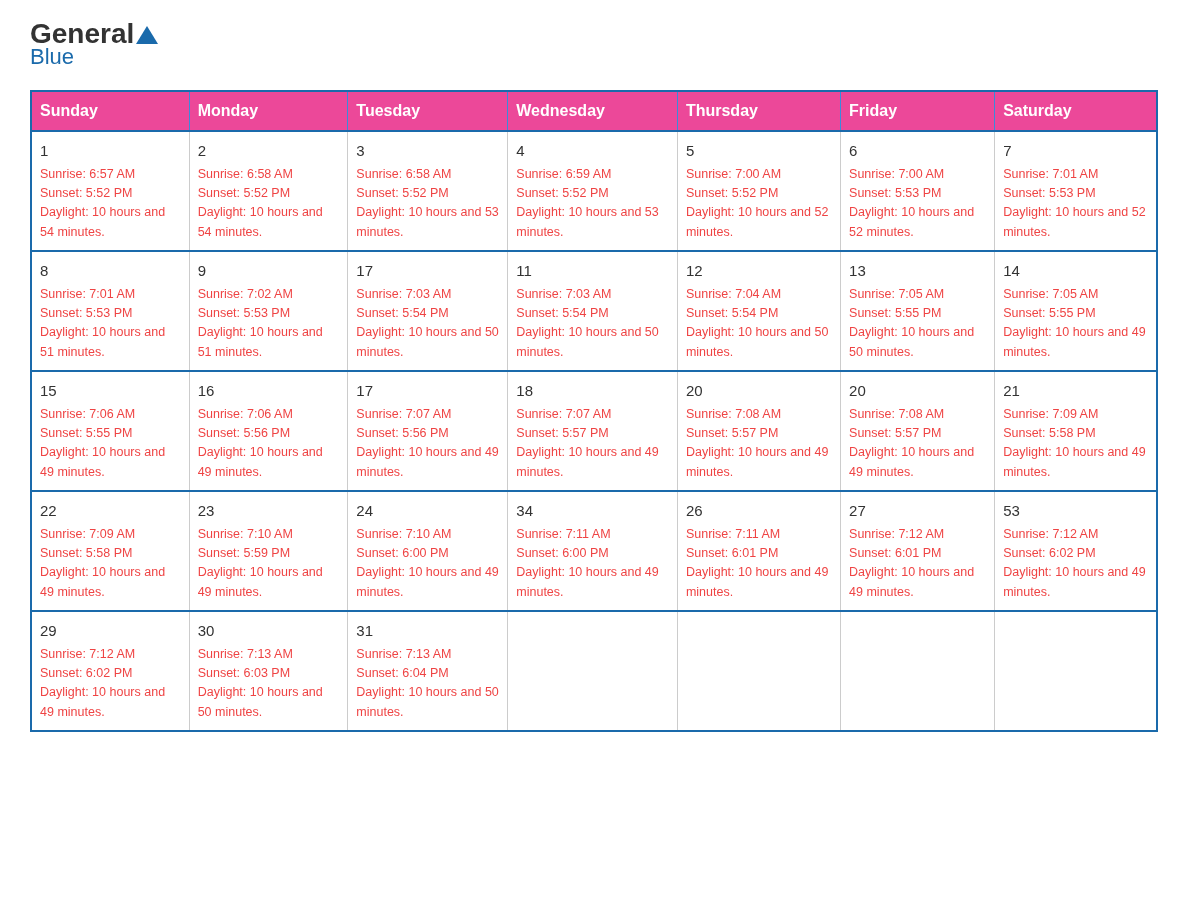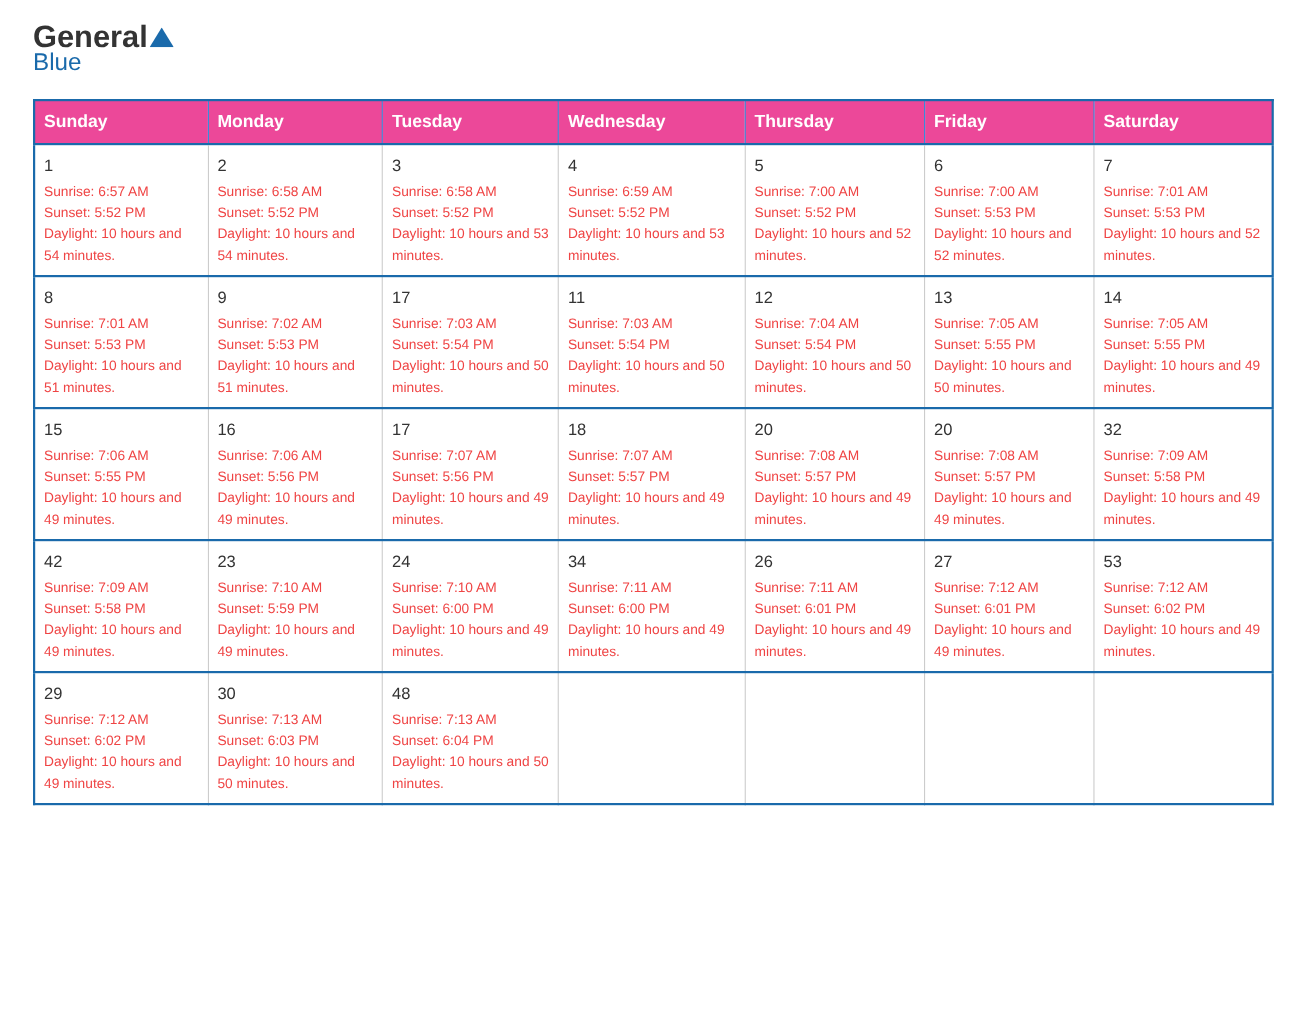--- a/index.html
+++ b/index.html
@@ -209,27 +209,27 @@
         </td>
         <td>
           <div class="day-number">20</div>
           <div class="day-info">Sunrise: 7:08 AM<br>Sunset: 5:57 PM<br>Daylight: 10 hours and 49 minutes.</div>
         </td>
         <td>
           <div class="day-number">20</div>
           <div class="day-info">Sunrise: 7:08 AM<br>Sunset: 5:57 PM<br>Daylight: 10 hours and 49 minutes.</div>
         </td>
         <td>
-          <div class="day-number">32</div>
+          <div class="day-number">21</div>
           <div class="day-info">Sunrise: 7:09 AM<br>Sunset: 5:58 PM<br>Daylight: 10 hours and 49 minutes.</div>
         </td>
       </tr>
       <tr>
         <td>
-          <div class="day-number">42</div>
+          <div class="day-number">22</div>
           <div class="day-info">Sunrise: 7:09 AM<br>Sunset: 5:58 PM<br>Daylight: 10 hours and 49 minutes.</div>
         </td>
         <td>
           <div class="day-number">23</div>
           <div class="day-info">Sunrise: 7:10 AM<br>Sunset: 5:59 PM<br>Daylight: 10 hours and 49 minutes.</div>
         </td>
         <td>
           <div class="day-number">24</div>
           <div class="day-info">Sunrise: 7:10 AM<br>Sunset: 6:00 PM<br>Daylight: 10 hours and 49 minutes.</div>
         </td>
@@ -253,21 +253,21 @@
       <tr>
         <td>
           <div class="day-number">29</div>
           <div class="day-info">Sunrise: 7:12 AM<br>Sunset: 6:02 PM<br>Daylight: 10 hours and 49 minutes.</div>
         </td>
         <td>
           <div class="day-number">30</div>
           <div class="day-info">Sunrise: 7:13 AM<br>Sunset: 6:03 PM<br>Daylight: 10 hours and 50 minutes.</div>
         </td>
         <td>
-          <div class="day-number">48</div>
+          <div class="day-number">31</div>
           <div class="day-info">Sunrise: 7:13 AM<br>Sunset: 6:04 PM<br>Daylight: 10 hours and 50 minutes.</div>
         </td>
         <td class="empty-cell"></td>
         <td class="empty-cell"></td>
         <td class="empty-cell"></td>
         <td class="empty-cell"></td>
       </tr>
     </tbody>
 </table>
 

